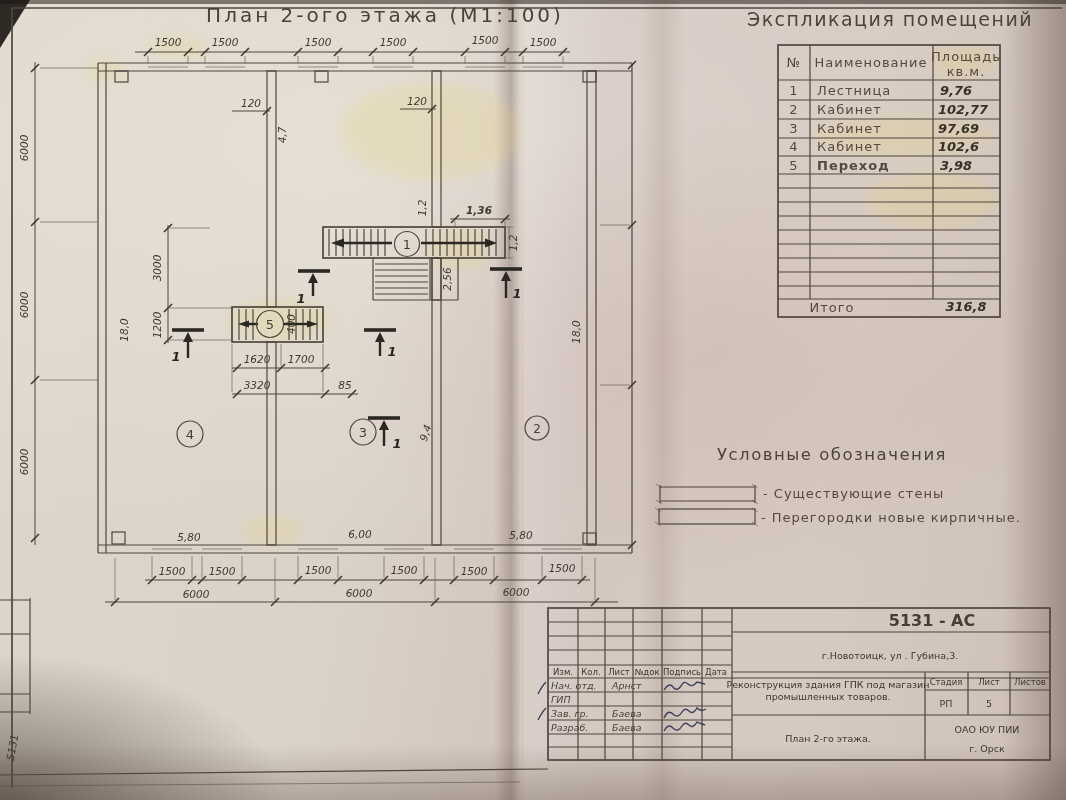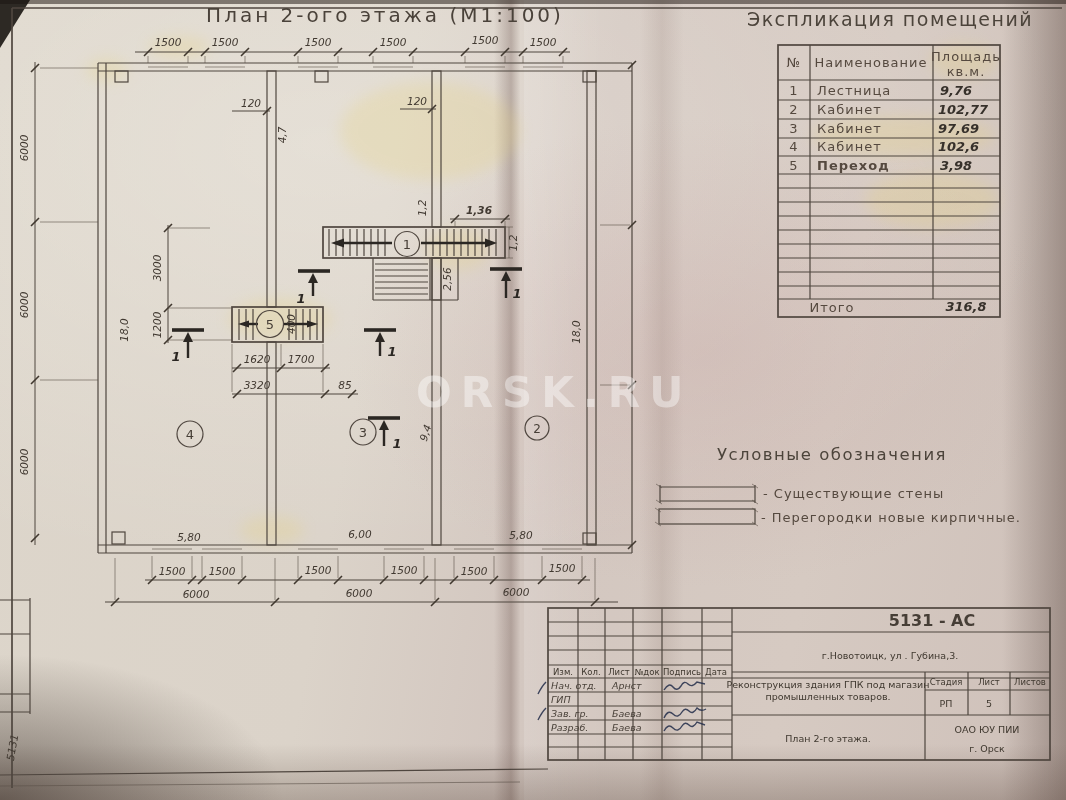--- a/index.html
+++ b/index.html
@@ -313,14 +313,13 @@
     <text class="tbs" x="946" y="685" text-anchor="middle">Стадия</text>
     <text class="tbs" x="989" y="685" text-anchor="middle">Лист</text>
     <text class="tbs" x="1030" y="685" text-anchor="middle">Листов</text>
     <text class="tb" x="946" y="707" text-anchor="middle">РП</text>
     <text class="tb" x="989" y="707" text-anchor="middle">5</text>
     <text class="tb" x="828" y="742" text-anchor="middle">План 2-го этажа.</text>
     <text class="tb" x="987" y="733" text-anchor="middle">ОАО ЮУ  ПИИ</text>
     <text class="tb" x="987" y="752" text-anchor="middle">г. Орск</text>
   </svg>
 
-  <div id="wm">ORSK.RU</div>
 </div>
 
 </body></html>

